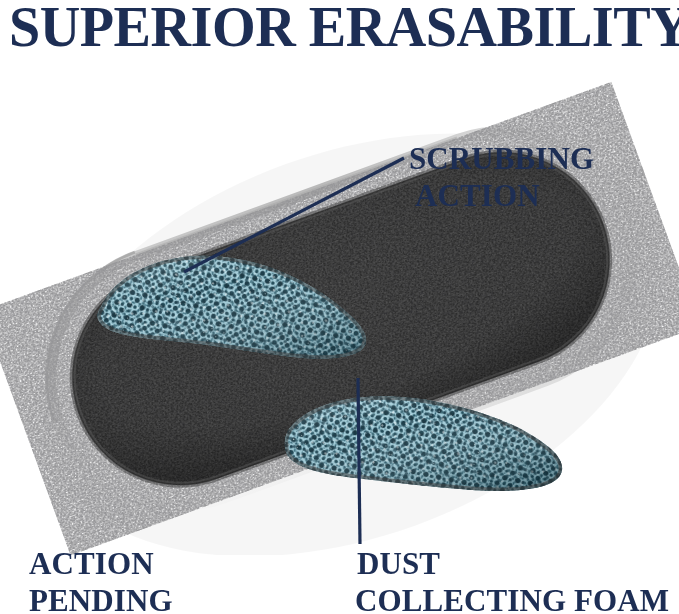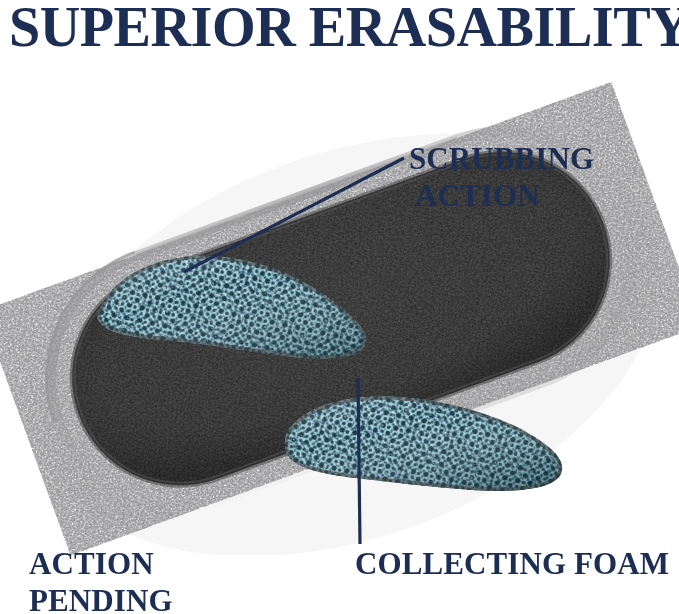--- a/index.html
+++ b/index.html
@@ -198,20 +198,21 @@
     <line x1="184" y1="217" x2="404" y2="103" stroke="#1d2e54" stroke-width="3.2"></line>
     <line x1="358" y1="323" x2="360" y2="489" stroke="#1d2e54" stroke-width="3.2"></line>
   </svg>
 
   <div class="callout" id="callout-scrubbing">
     <span class="l1">SCRUBBING</span>
     <span class="l2">ACTION</span>
   </div>
 
   <div class="callout" id="callout-dust">
+    <span class="l1">DUST</span>
     <span class="l2">COLLECTING FOAM</span>
   </div>
 
   <div class="callout" id="callout-patent">
     <span class="l1">ACTION</span>
     <span class="l2">PENDING</span>
   </div>
 
 </div>
 

